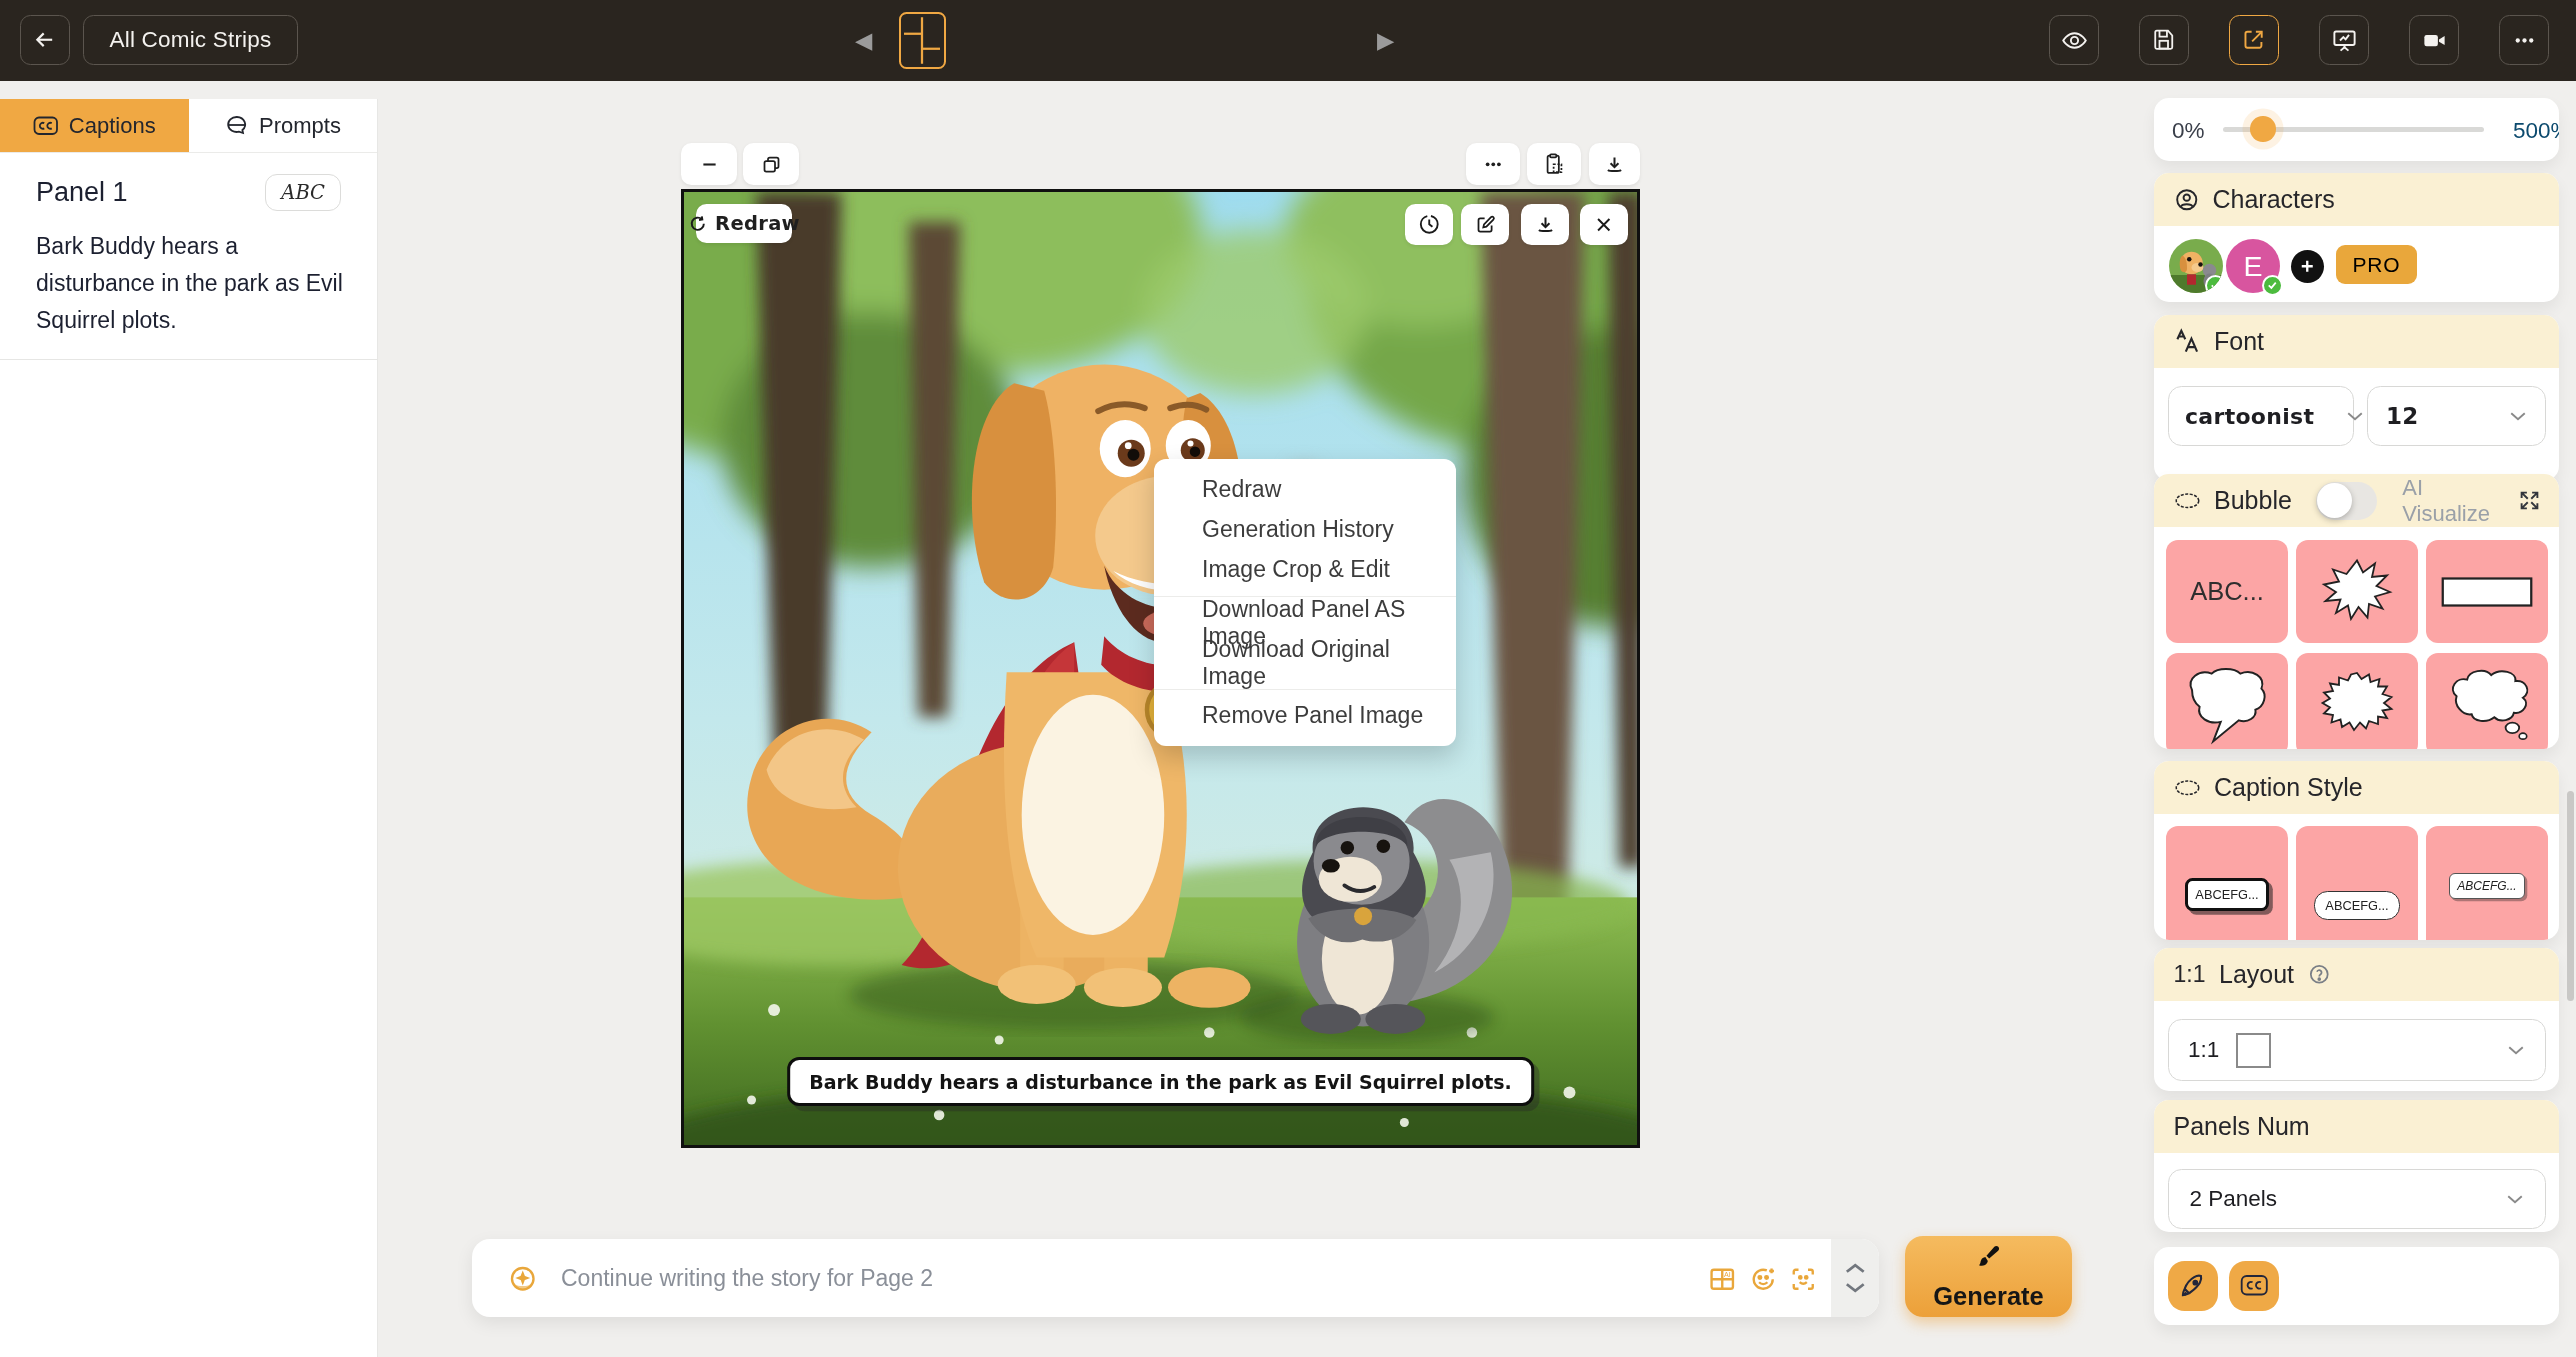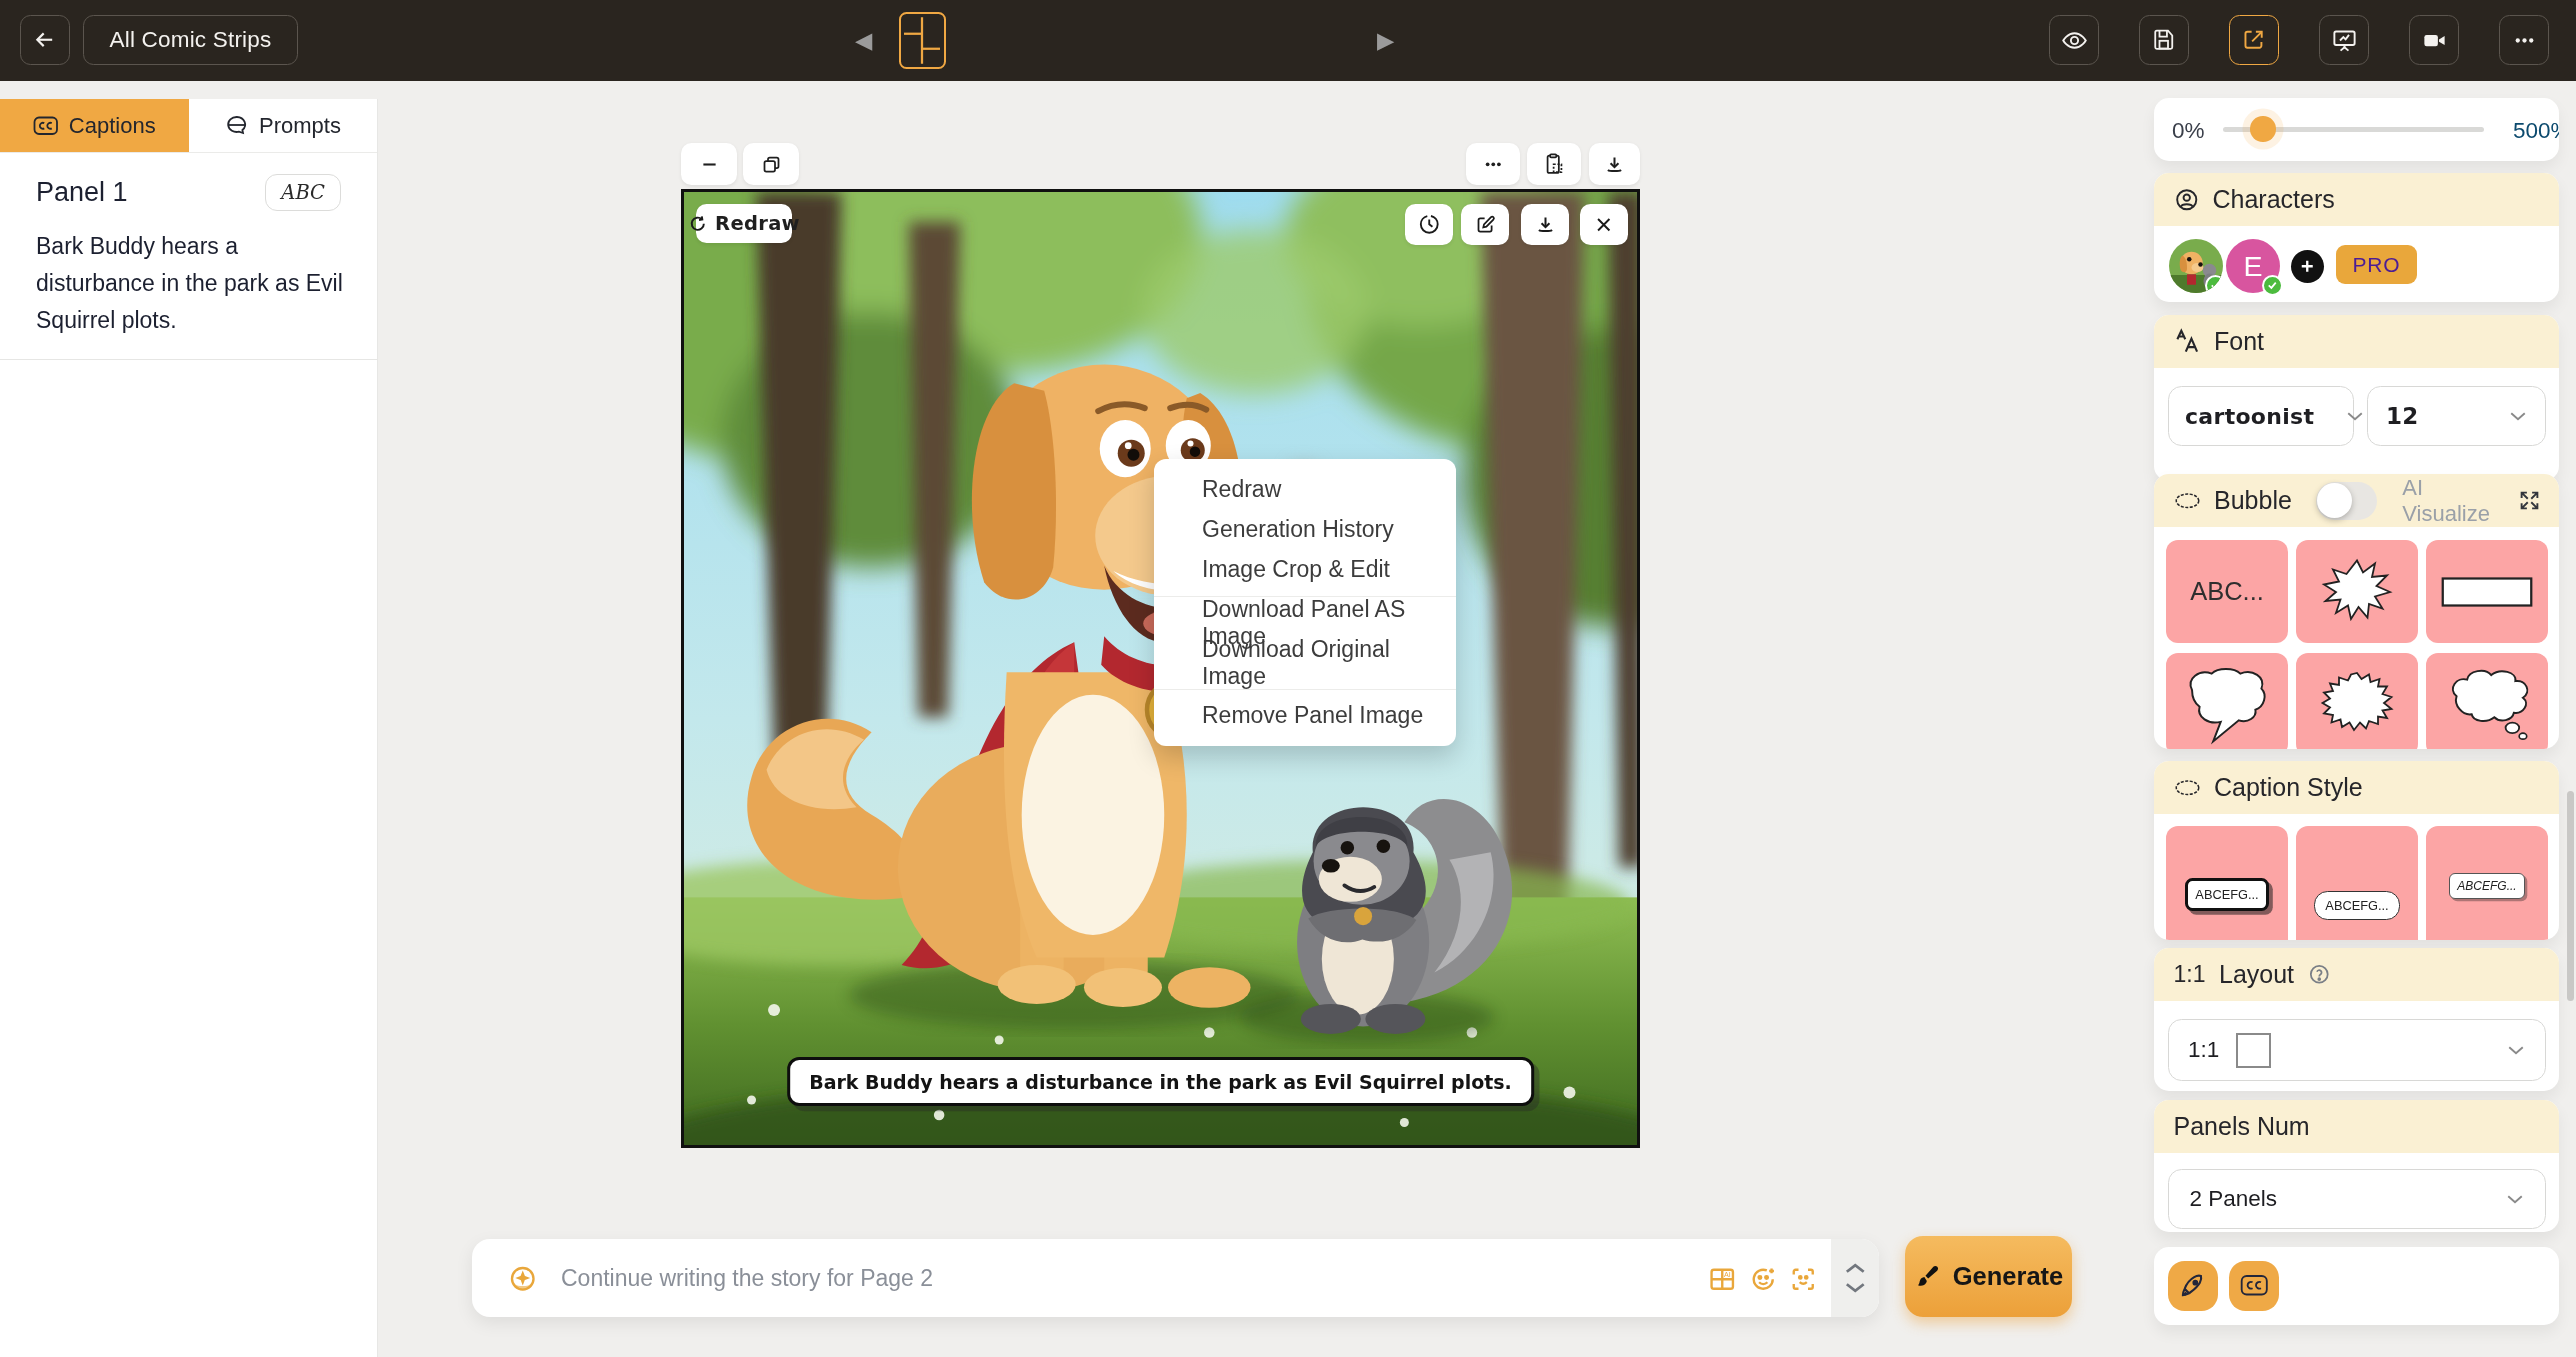--- a/index.html
+++ b/index.html
@@ -52,38 +52,38 @@
   
   .composer { left:472px; top:1239px; width:1407px; height:78px; background:#FFFFFF; border-radius:18px;
               box-shadow:0 6px 18px rgba(0,0,0,.08); display:flex; align-items:center; }
   .composer input { position:absolute; left:89px; top:0; width:1575px; height:78px; border:none; outline:none;
                     font-size:23px; color:#42474F; background:transparent; font-family:"Liberation Sans", sans-serif; }
   .composer input::placeholder { color:#8A8F98; }
   .chev-seg { position:absolute; right:0; top:0; width:48px; height:78px; background:#EFEFED;
               border-radius:0 18px 18px 0; display:flex; flex-direction:column; align-items:center; justify-content:center; gap:7.5px; color:#72777E; cursor:pointer; }
   .gen-btn { left:1905px; top:1236px; width:167px; height:81px; border-radius:18px;
              background:linear-gradient(180deg,#F5BB5F 0%,#ECA039 100%); display:flex; align-items:center; justify-content:center;
-             gap:12px; font-size:25.5px; font-weight:600; color:#161616; cursor:pointer; box-shadow:0 6px 13.5px rgba(236,160,57,.45); }
+             gap:12px; font-size:25.5px; font-weight:600; color:#161616; cursor:pointer; box-shadow:0 6px 13.5px rgba(236,160,57,.45);flex-direction:column; }
 
   
   .card { position:absolute; left:2154px; width:405px; background:#FFFFFF; border-radius:15px; box-shadow:0 7.5px 15px rgba(0,0,0,.06); overflow:hidden; }
   .card-head { height:53px; background:#FAF0D3; display:flex; align-items:center; gap:13.5px; padding:0 19.5px; font-size:25px; color:#26262A; }
   .dd { position:absolute; border:1.5px solid #D8D8D6; border-radius:13.5px; background:#fff; display:flex; align-items:center;
         color:#1E1E22; cursor:pointer;gap:32px; }
   .dd .chev { margin-left:auto; color:#8A8A8A; }
   .tile { position:absolute; width:122px; height:103px; background:#fca5a5; border-radius:12px; cursor:pointer;
           display:flex; align-items:center; justify-content:center; }
   .comic { font-family:"DejaVu Sans", sans-serif; font-weight:700; letter-spacing:0.3px; }
   .toggle { position:relative; width:68px; height:38px; background:#E8E6E2; border-radius:19px; cursor:pointer; }
   .toggle .knob { position:absolute; left:1.5px; top:1.5px; width:35px; height:35px; background:#FFFFFF; border-radius:50%;
                   box-shadow:0 2.3px 6px rgba(0,0,0,.25); }
   .avatar { position:absolute; width:54px; height:54px; border-radius:50%; overflow:hidden; cursor:pointer; }
   .check { position:absolute; width:21px; height:21px; background:#4CBB3E; border-radius:50%; border:2.3px solid #fff;
            display:flex; align-items:center; justify-content:center; }
-  .pro { position:absolute; background:#E9A73B; color:#4c1d95; font-size:21px; letter-spacing:0.8px; border-radius:9px;
+  .pro { position:absolute; background:#E9A73B; color:#000000; font-size:21px; letter-spacing:0.8px; border-radius:9px;
          display:flex; align-items:center; justify-content:center; cursor:pointer; }
   .ybtn { position:absolute; width:50px; height:50px; background:#EFA946; border-radius:16.5px; display:flex;
           align-items:center; justify-content:center; color:#23263A; cursor:pointer; }
 
   .scrollbar-thumb { position:absolute; left:2567px; top:791px; width:6.8px; height:210px; background:#C9C8C6; border-radius:3.8px; }
 </style>
 </head>
 <body>
 
 <div class="app">

